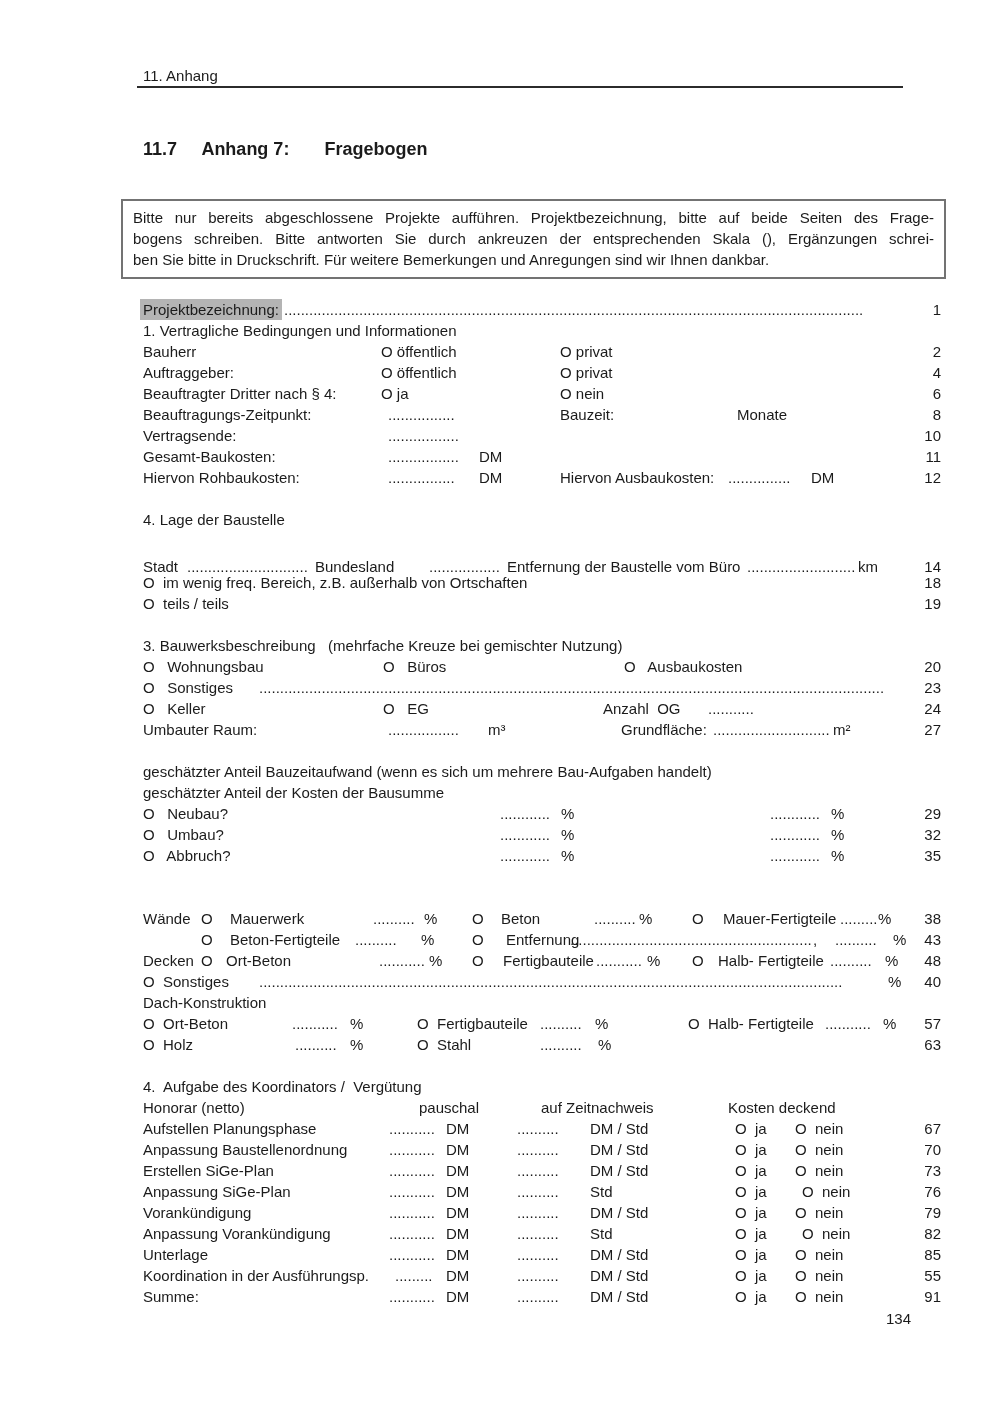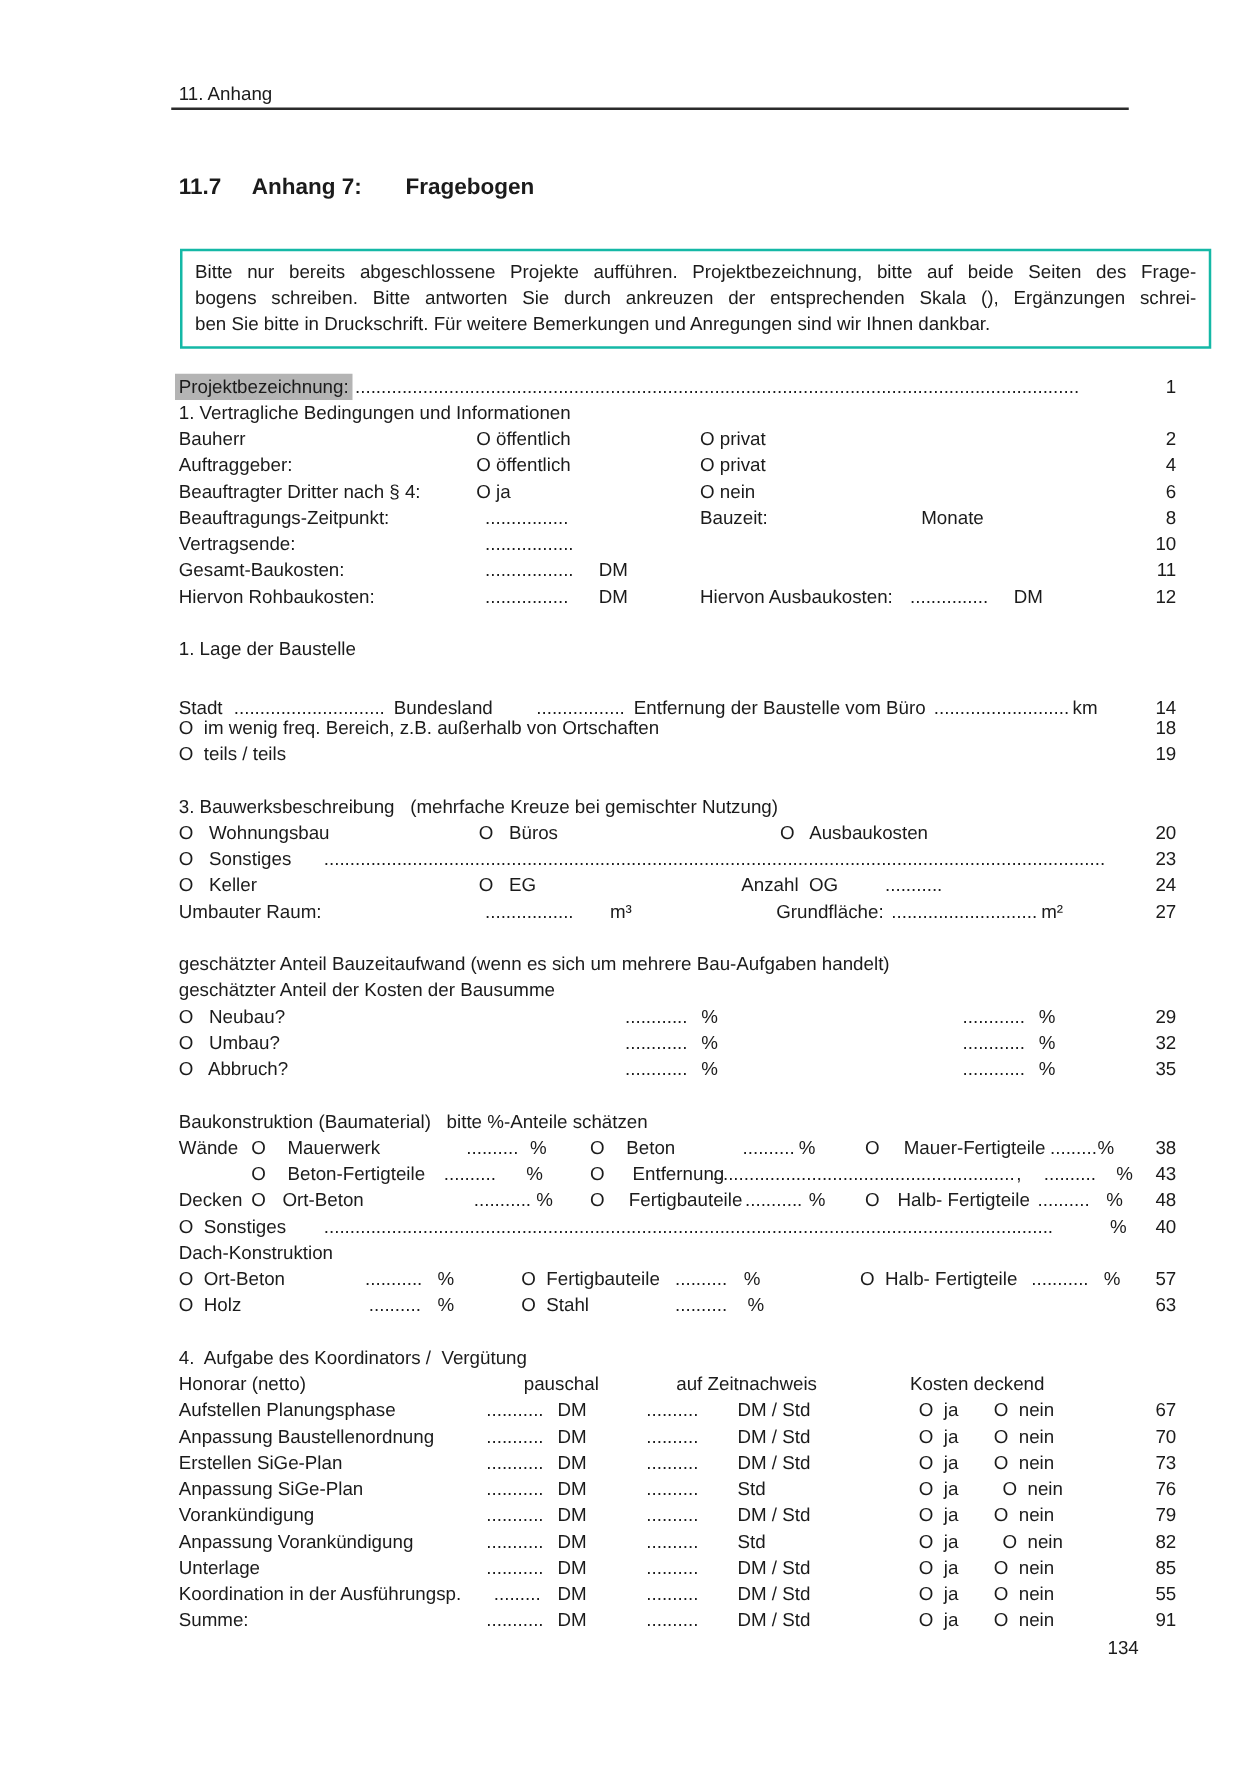--- a/index.html
+++ b/index.html
@@ -5,22 +5,22 @@
   html,body{margin:0;padding:0;}
   body{
     width:1000px;height:1415px;position:relative;background:#ffffff;
     font-family:"Liberation Sans", sans-serif;color:#1b1b1b;
     -webkit-font-smoothing:antialiased;overflow:hidden;
   }
   .runhead{position:absolute;left:143px;top:66px;font-size:15px;line-height:19px;white-space:pre;}
   .rule{position:absolute;left:137px;top:86px;width:766px;height:0;border-top:2px solid #2b2b2b;}
   .title{position:absolute;left:143px;top:139px;margin:0;font-size:18px;font-weight:bold;white-space:pre;}
   .introbox{
-    position:absolute;left:144px;top:199px;width:801px;
-    border:2px solid #14b8a6;padding:6px 10px 7px 10px;
+    position:absolute;left:121px;top:199px;width:801px;
+    border:2px solid #737373;padding:6px 10px 7px 10px;
     font-size:15px;line-height:21px;
   }
   .introbox .il{text-align:justify;}
   .introbox .il.j{text-align-last:justify;}
   #form-area{position:absolute;left:0;top:0;width:1000px;height:1415px;}
   .fline{position:absolute;left:143px;width:798px;height:21px;font-size:15px;line-height:21px;}
   .fline span{position:absolute;top:0;white-space:pre;}
   .fline .cseg{position:static;display:block;text-align:center;font-weight:bold;}
   .fline .num{left:740px;width:58px;text-align:right;}
   .hl{padding:0 3px;margin-left:-3px;}
@@ -86,21 +86,21 @@
     <div class="fline" style="top: 467px;">
       <span style="left: 0px;">Hiervon Rohbaukosten:</span>
       <span class="dotseg" style="left: 245px;">................</span>
       <span style="left: 336px;">DM</span>
       <span style="left: 417px;">Hiervon Ausbaukosten:</span>
       <span class="dotseg" style="left: 585px;">...............</span>
       <span style="left: 668px;">DM</span>
       <span class="num">12</span>
     </div>
     <div class="fline" style="top: 509px;">
-      <span style="left: 0px;">1. Lage der Baustelle</span>
+      <span style="left: 0px;">4. Lage der Baustelle</span>
     </div>
     <div class="fline" style="top: 556px;">
       <span style="left: 0px;">Stadt</span>
       <span class="dotseg" style="left: 44px;">.............................</span>
       <span style="left: 172px;">Bundesland</span>
       <span class="dotseg" style="left: 286px;">.................</span>
       <span style="left: 364px;">Entfernung der Baustelle vom Büro</span>
       <span class="dotseg" style="left: 604px;">..........................</span>
       <span style="left: 715px;">km</span>
       <span class="num">14</span>
@@ -123,21 +123,21 @@
       <span class="num">20</span>
     </div>
     <div class="fline" style="top: 677px;">
       <span style="left: 0px;">O   Sonstiges</span>
       <span class="dotseg" style="left: 116px;">......................................................................................................................................................</span>
       <span class="num">23</span>
     </div>
     <div class="fline" style="top: 698px;">
       <span style="left: 0px;">O   Keller</span>
       <span style="left: 240px;">O   EG</span>
-      <span style="left: 450px;">Anzahl  OG</span>
+      <span style="left: 460px;">Anzahl  OG</span>
       <span class="dotseg" style="left: 565px;">...........</span>
       <span class="num">24</span>
     </div>
     <div class="fline" style="top: 719px;">
       <span style="left: 0px;">Umbauter Raum:</span>
       <span class="dotseg" style="left: 245px;">.................</span>
       <span style="left: 345px;">m³</span>
       <span style="left: 478px;">Grundfläche:</span>
       <span class="dotseg" style="left: 570px;">............................</span>
       <span style="left: 690px;">m²</span>
@@ -165,23 +165,20 @@
       <span style="left: 688px;">%</span>
       <span class="num">32</span>
     </div>
     <div class="fline" style="top: 845px;">
       <span style="left: 0px;">O   Abbruch?</span>
       <span class="dotseg" style="left: 357px;">............</span>
       <span style="left: 418px;">%</span>
       <span class="dotseg" style="left: 627px;">............</span>
       <span style="left: 688px;">%</span>
       <span class="num">35</span>
-    </div>
-    <div class="fline" style="top: 887px;">
-      <span style="left: 0px;">Baukonstruktion (Baumaterial)   bitte %-Anteile schätzen</span>
     </div>
     <div class="fline" style="top: 908px;">
       <span style="left: 0px;">Wände</span>
       <span style="left: 58px;">O</span>
       <span style="left: 87px;">Mauerwerk</span>
       <span class="dotseg" style="left: 230px;">..........</span>
       <span style="left: 281px;">%</span>
       <span style="left: 329px;">O</span>
       <span style="left: 358px;">Beton</span>
       <span class="dotseg" style="left: 451px;">..........</span>

